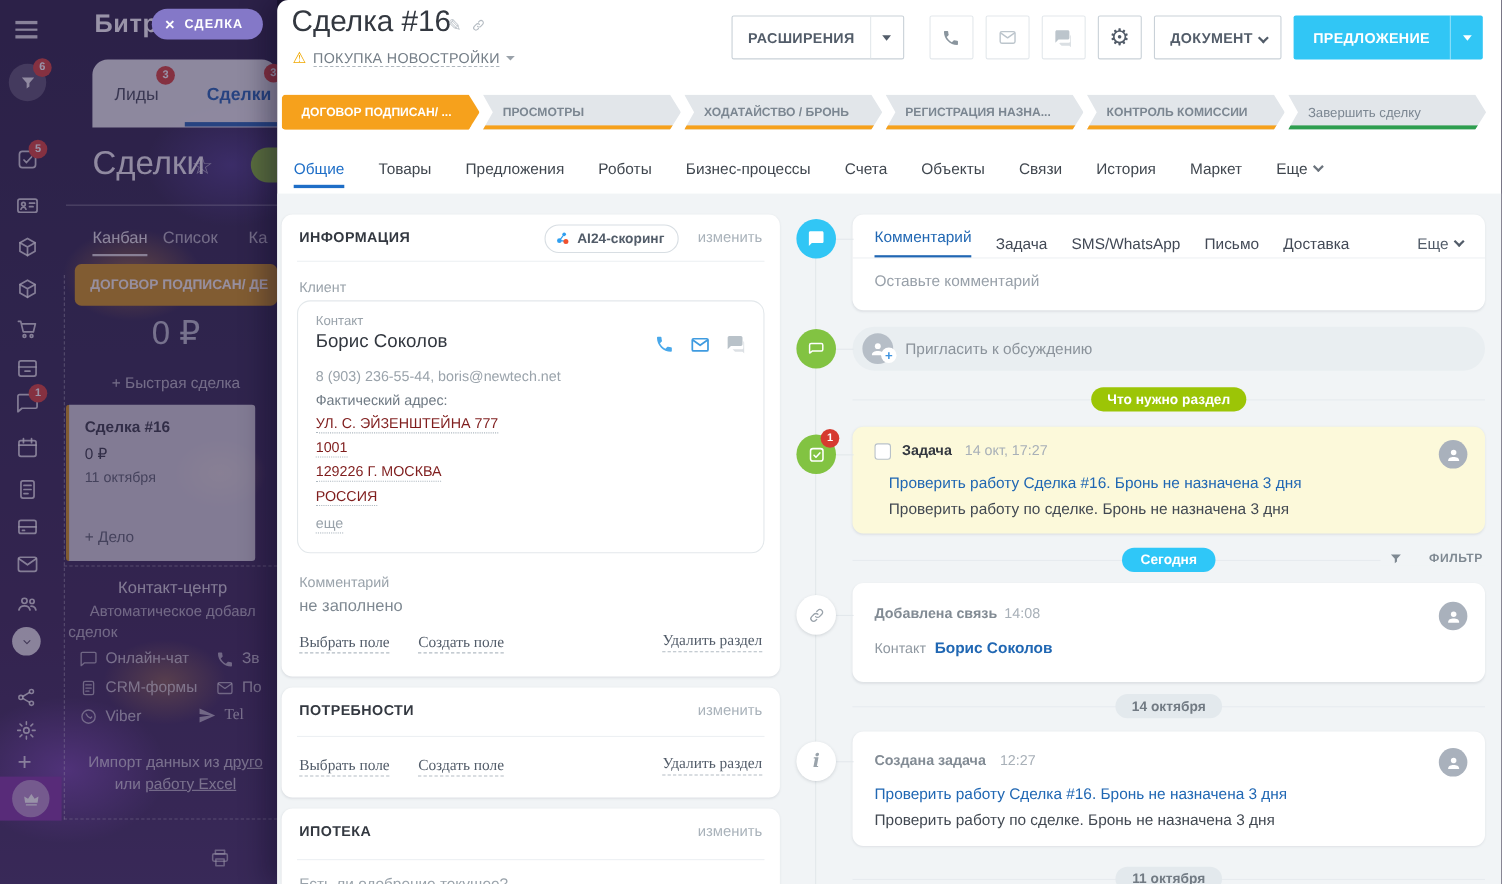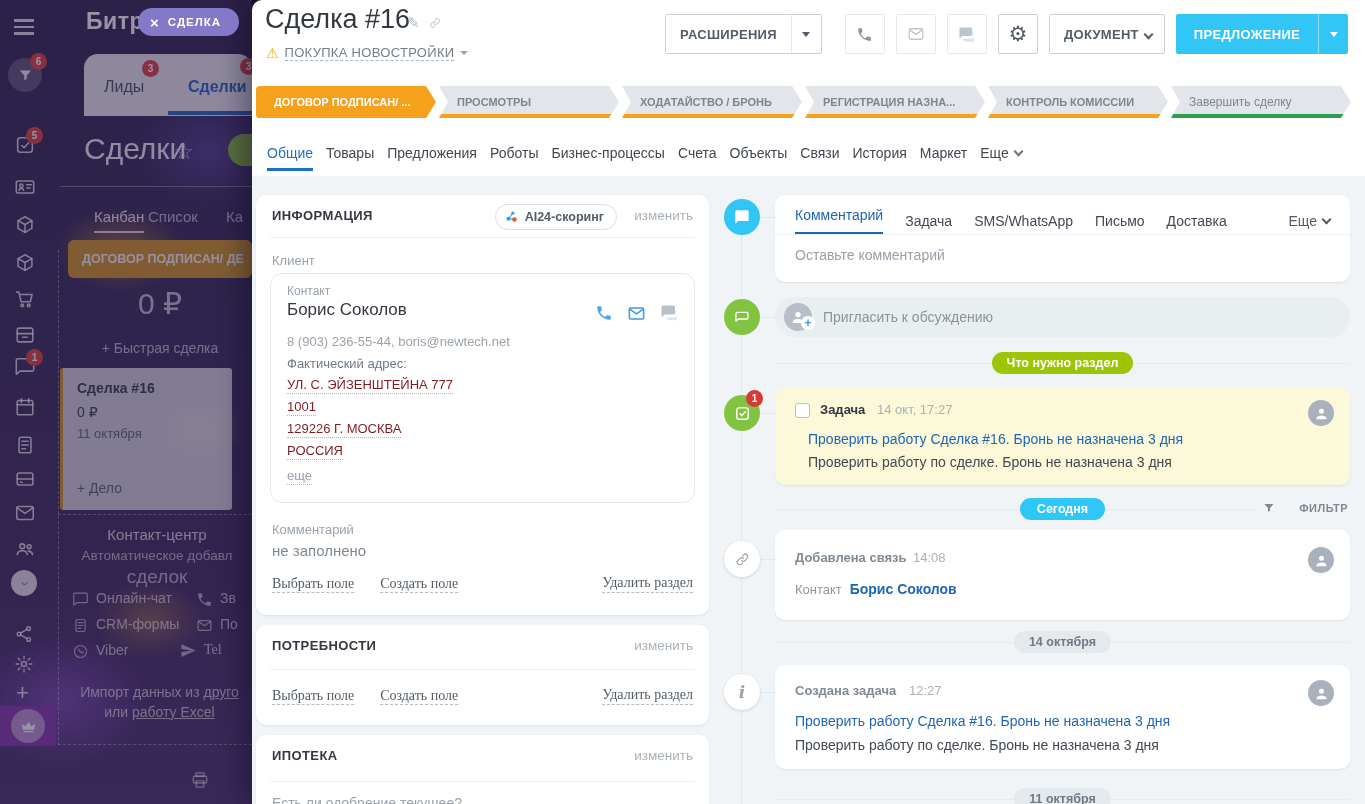--- a/index.html
+++ b/index.html
@@ -62,21 +62,21 @@
   .stage { flex:1; position:relative; background:#e2e6ea; color:#7b8691; font-size:11px; font-weight:bold; line-height:32px;
     padding:0 12px 0 18px; text-transform:uppercase; white-space:nowrap; overflow:hidden; text-overflow:ellipsis;
     clip-path:polygon(0 0, calc(100% - 10px) 0, 100% 50%, calc(100% - 10px) 100%, 0 100%, 9px 50%); }
   .stage.first { clip-path:polygon(0 0, calc(100% - 10px) 0, 100% 50%, calc(100% - 10px) 100%, 0 100%); border-radius:4px 0 0 4px; }
   .stage::after { content:""; position:absolute; left:0; right:0; bottom:0; height:4px; background:#f6a11c; }
   .stage.active { background:#f6a11c; color:#fff; }
   .stage.final::after { background:#2e9e4f; }
   .stage.final { text-transform:none; font-weight:normal; font-size:12px; }
 
   
-  #main-tabs { position:absolute; left:15px; top:130px; height:46px; display:flex; gap:13px; align-items:center; font-size:14px; color:#40474f; }
+  #main-tabs { position:absolute; left:15px; top:130px; height:46px; display:flex; gap:31px; align-items:center; font-size:14px; color:#40474f; }
   #main-tabs .tab { cursor:pointer; position:relative; line-height:44px; }
   #main-tabs .tab.active { color:#1e6ec7; }
   #main-tabs .tab.active::after { content:""; position:absolute; left:0; right:0; bottom:4px; height:3px; background:#1e6ec7; }
 
   
   #content { position:absolute; left:0; right:0; top:176px; bottom:0; background:#f1f4f6; }
   .card { position:absolute; background:#fff; border-radius:10px; box-shadow:0 1px 2px rgba(60,70,85,.10); }
   .sec-head { position:absolute; left:16px; top:13px; font-size:13px; font-weight:bold; color:#333840; letter-spacing:.4px; }
   .sec-edit { position:absolute; right:16px; top:13px; font-size:13.5px; color:#a9b2ba; cursor:pointer; }
   .sec-div { position:absolute; left:14px; right:14px; border-top:1px solid #edf0f3; }
@@ -202,21 +202,21 @@
       <span class="badge-red" style="left:156px;top:4px;">3</span>
       <div class="abs" style="left:84px;width:84px;top:57px;height:4px;background:#1a5fb0;"></div>
     </div>
 
     <div class="abs" style="left:228px;top:134px;width:24px;height:32px;background:#7fb32a;border-radius:16px 0 0 16px;"></div>
 
     <span class="abs" style="left:84px;top:132px;font-size:30px;color:rgba(255,255,255,.92);">Сделки</span>
     <span class="abs" style="left:174px;top:139px;font-size:22px;color:rgba(255,255,255,.6);font-family:'DejaVu Sans',sans-serif;">☆</span>
     <div class="abs" style="left:60px;top:186px;width:192px;height:1px;background:rgba(255,255,255,.35);"></div>
 
-    <span class="abs" style="left:94px;top:208px;font-size:15px;color:rgba(255,255,255,.88);border-bottom:2px solid rgba(255,255,255,.8);padding-bottom:6px;">Канбан</span>
+    <span class="abs" style="left:84px;top:208px;font-size:15px;color:rgba(255,255,255,.88);border-bottom:2px solid rgba(255,255,255,.8);padding-bottom:6px;">Канбан</span>
     <span class="abs" style="left:148px;top:208px;font-size:15px;color:rgba(255,255,255,.65);">Список</span>
     <span class="abs" style="left:226px;top:208px;font-size:15px;color:rgba(255,255,255,.65);">Ка</span>
 
     <div class="dashline" style="left:58px;top:250px;height:495px;border-left-width:1px;"></div>
 
     <div class="abs" style="left:68px;top:240px;width:184px;height:38px;background:#cf9012;border-radius:6px;line-height:38px;padding:0 14px;font-size:12.5px;font-weight:bold;color:rgba(255,255,255,.92);white-space:nowrap;overflow:hidden;">
       <span>ДОГОВОР ПОДПИСАН/ ДЕ</span>
     </div>
     <div class="abs" style="left:68px;top:286px;width:184px;text-align:center;font-size:30px;color:rgba(228,232,238,.78);">0 ₽</div>
     <div class="abs" style="left:68px;top:340px;width:184px;text-align:center;font-size:14px;color:rgba(255,255,255,.65);">+ Быстрая сделка</div>
@@ -226,21 +226,21 @@
       <div class="abs" style="left:14px;top:36px;font-size:14px;">0 ₽</div>
       <div class="abs" style="left:14px;top:58px;font-size:13px;color:#555c66;">11 октября</div>
       <div class="abs" style="left:14px;top:112px;font-size:14px;color:#555c66;">+ Дело</div>
     </div>
 
     <div class="dashline" style="left:58px;top:514px;width:194px;border-top-width:1px;"></div>
     <div class="dashline" style="left:58px;top:744px;width:194px;border-top-width:1px;"></div>
 
     <div class="abs" style="left:62px;top:526px;width:190px;text-align:center;font-size:15px;color:rgba(255,255,255,.78);">Контакт-центр</div>
     <div class="abs" style="left:62px;top:548px;width:190px;text-align:center;font-size:13.5px;color:rgba(255,255,255,.62);">Автоматическое добавл</div>
-    <div class="abs" style="left:62px;top:566px;width:190px;text-align:center;font-size:19px;color:rgba(255,255,255,.62);">сделок</div>
+    <div class="abs" style="left:62px;top:566px;width:190px;text-align:left;font-size:14px;color:rgba(255,255,255,.62);">сделок</div>
 
     <div class="cc-row" style="left:72px;top:590px;">
       <svg class="ic" width="17" height="17" viewBox="0 0 24 24">
           <path d="M20 3H4c-.8 0-1.5.7-1.5 1.5V20l4-3.5H20c.8 0 1.5-.7 1.5-1.5V4.5C21.5 3.7 20.8 3 20 3z"></path>
         </svg><span>Онлайн-чат</span>
     </div>
     <div class="cc-row" style="left:196px;top:590px;">
       <svg class="ic fill" width="17" height="17" viewBox="0 0 24 24">
           <path d="M6.62 10.79c1.44 2.83 3.76 5.14 6.59 6.59l2.2-2.21c.27-.27.67-.36 1.02-.24 1.12.37 2.33.57 3.57.57.55 0 1 .45 1 1V20c0 .55-.45 1-1 1-9.39 0-17-7.61-17-17 0-.55.45-1 1-1h3.5c.55 0 1 .45 1 1 0 1.25.2 2.45.57 3.57.11.35.03.74-.25 1.02l-2.2 2.2z"></path>
         </svg><span>Зв</span>

